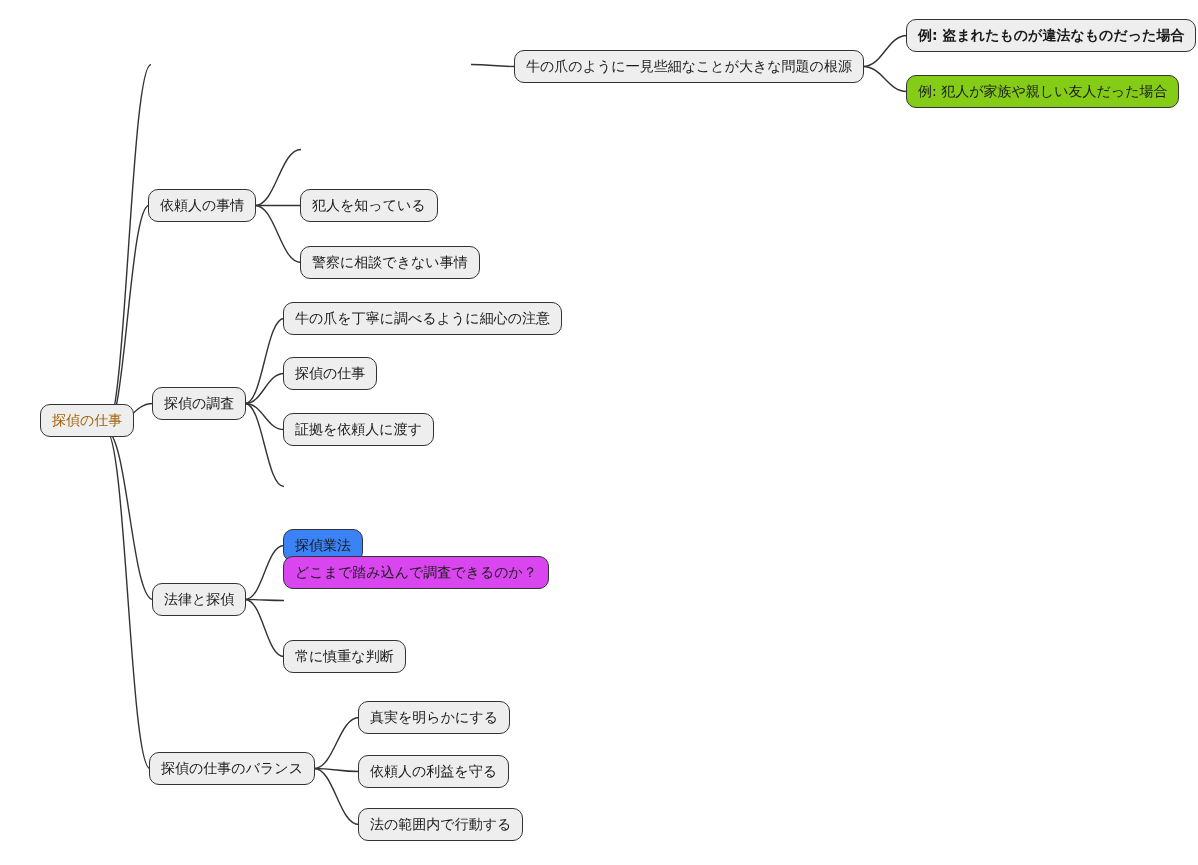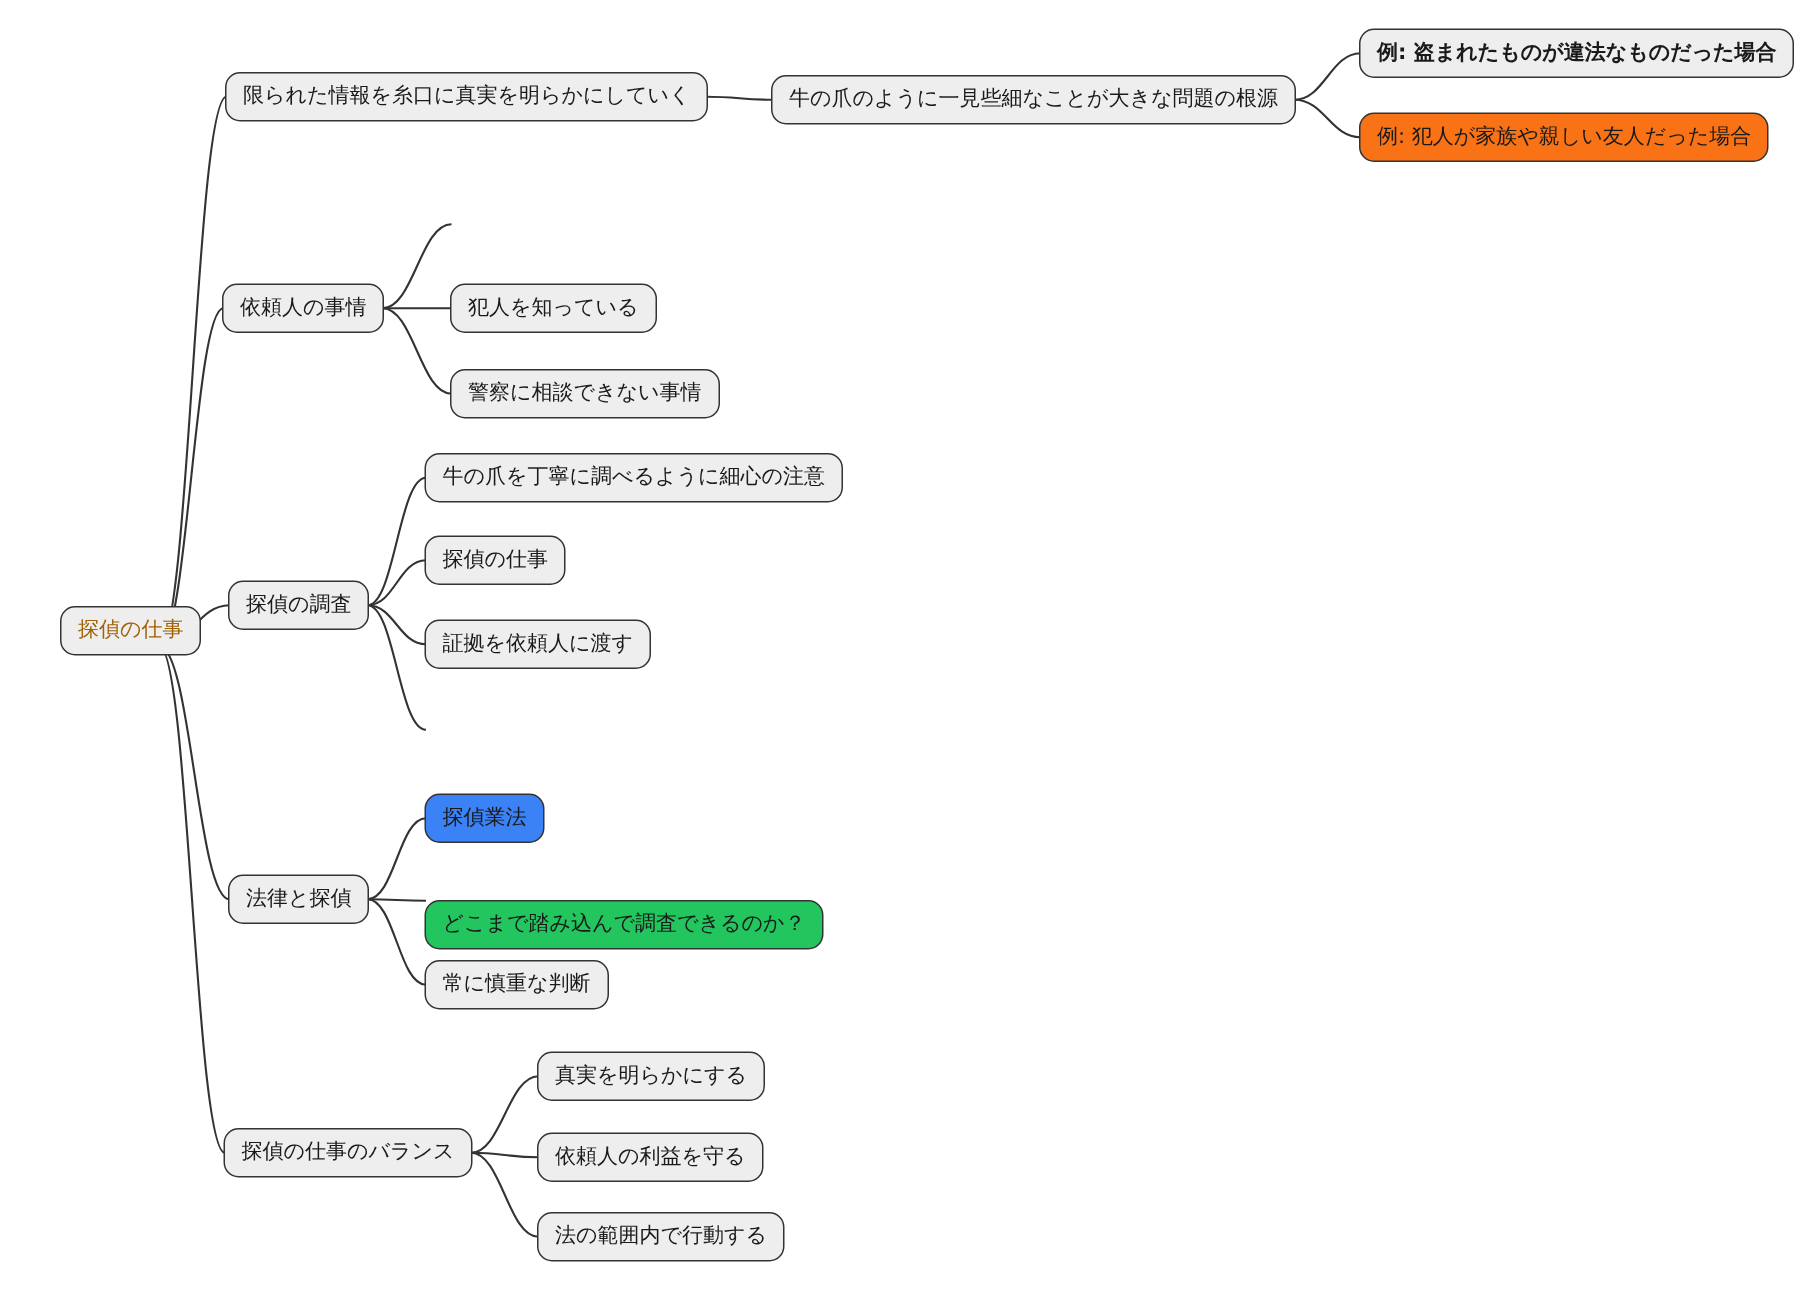--- a/index.html
+++ b/index.html
@@ -62,32 +62,31 @@
       <path d="M 245 599.5 C 263 599.5, 266 545.5, 284 545.5" stroke="#333333"></path>
       <path d="M 245 599.5 C 263 599.5, 266 600.5, 284 600.5" stroke="#333333"></path>
       <path d="M 245 599.5 C 263 599.5, 266 656.5, 284 656.5" stroke="#333333"></path>
       <path d="M 106 430.5 C 125.8 430.5, 130.2 768.5, 150 768.5" stroke="#333333"></path>
       <path d="M 314 768.5 C 334.25 768.5, 338.75 717.5, 359 717.5" stroke="#333333"></path>
       <path d="M 314 768.5 C 334.25 768.5, 338.75 771.5, 359 771.5" stroke="#333333"></path>
       <path d="M 314 768.5 C 334.25 768.5, 338.75 824.5, 359 824.5" stroke="#333333"></path>
     </svg>
 
   <div class="node" style="left: 13px; top: 404px; background: rgb(238, 238, 238); border-color: rgb(51, 51, 51); color: #a16207; margin-left: 27px;">探偵の仕事</div>
-  <div class="node" style="left: 150px; top: 48px; background: rgb(238, 238, 238); border-color: rgb(51, 51, 51); color: rgb(26, 26, 26);">限られた情報を糸口に真実を明らかにしていく</div>
   <div class="node" style="left: 514px; top: 50px; background: rgb(238, 238, 238); border-color: rgb(51, 51, 51); color: rgb(26, 26, 26);">牛の爪のように一見些細なことが大きな問題の根源</div>
   <div class="node" style="left: 906px; top: 19px; background: rgb(238, 238, 238); border-color: rgb(51, 51, 51); color: rgb(26, 26, 26); font-weight: bold;">例: 盗まれたものが違法なものだった場合</div>
-  <div class="node" style="left: 906px; top: 75px; background: #f97316; border-color: rgb(51, 51, 51); color: rgb(26, 26, 26);">例: 犯人が家族や親しい友人だった場合</div>
+  <div class="node" style="left: 906px; top: 75px; background: #84cc16; border-color: rgb(51, 51, 51); color: rgb(26, 26, 26);">例: 犯人が家族や親しい友人だった場合</div>
   <div class="node" style="left: 148px; top: 189px; background: rgb(238, 238, 238); border-color: rgb(51, 51, 51); color: rgb(26, 26, 26);">依頼人の事情</div>
   <div class="node" style="left: 300px; top: 189px; background: rgb(238, 238, 238); border-color: rgb(51, 51, 51); color: rgb(26, 26, 26);">犯人を知っている</div>
   <div class="node" style="left: 300px; top: 246px; background: rgb(238, 238, 238); border-color: rgb(51, 51, 51); color: rgb(26, 26, 26); text-align: center;">警察に相談できない事情</div>
   <div class="node" style="left: 152px; top: 387px; background: rgb(238, 238, 238); border-color: rgb(51, 51, 51); color: rgb(26, 26, 26);">探偵の調査</div>
   <div class="node" style="left: 283px; top: 302px; background: rgb(238, 238, 238); border-color: rgb(51, 51, 51); color: rgb(26, 26, 26);">牛の爪を丁寧に調べるように細心の注意</div>
   <div class="node" style="left: 283px; top: 357px; background: rgb(238, 238, 238); border-color: rgb(51, 51, 51); color: rgb(26, 26, 26);">探偵の仕事</div>
   <div class="node" style="left: 283px; top: 413px; background: rgb(238, 238, 238); border-color: rgb(51, 51, 51); color: rgb(26, 26, 26);">証拠を依頼人に渡す</div>
   <div class="node" style="left: 152px; top: 583px; background: rgb(238, 238, 238); border-color: rgb(51, 51, 51); color: rgb(26, 26, 26);">法律と探偵</div>
   <div class="node" style="left: 283px; top: 529px; background: #3b82f6; border-color: rgb(51, 51, 51); color: rgb(26, 26, 26);">探偵業法</div>
-  <div class="node" style="left: 283px; top: 600px; background: #22c55e; border-color: rgb(51, 51, 51); color: rgb(26, 26, 26);">どこまで踏み込んで調査できるのか？</div>
+  <div class="node" style="left: 283px; top: 556px; background: #d946ef; border-color: rgb(51, 51, 51); color: rgb(26, 26, 26);">どこまで踏み込んで調査できるのか？</div>
   <div class="node" style="left: 283px; top: 640px; background: rgb(238, 238, 238); border-color: rgb(51, 51, 51); color: rgb(26, 26, 26);">常に慎重な判断</div>
   <div class="node" style="left: 149px; top: 752px; background: rgb(238, 238, 238); border-color: rgb(51, 51, 51); color: rgb(26, 26, 26);">探偵の仕事のバランス</div>
   <div class="node" style="left: 358px; top: 701px; background: rgb(238, 238, 238); border-color: rgb(51, 51, 51); color: rgb(26, 26, 26);">真実を明らかにする</div>
   <div class="node" style="left: 358px; top: 755px; background: rgb(238, 238, 238); border-color: rgb(51, 51, 51); color: rgb(26, 26, 26);">依頼人の利益を守る</div>
   <div class="node" style="left: 358px; top: 808px; background: rgb(238, 238, 238); border-color: rgb(51, 51, 51); color: rgb(26, 26, 26);">法の範囲内で行動する</div>
 </div>
 
 </body></html>

